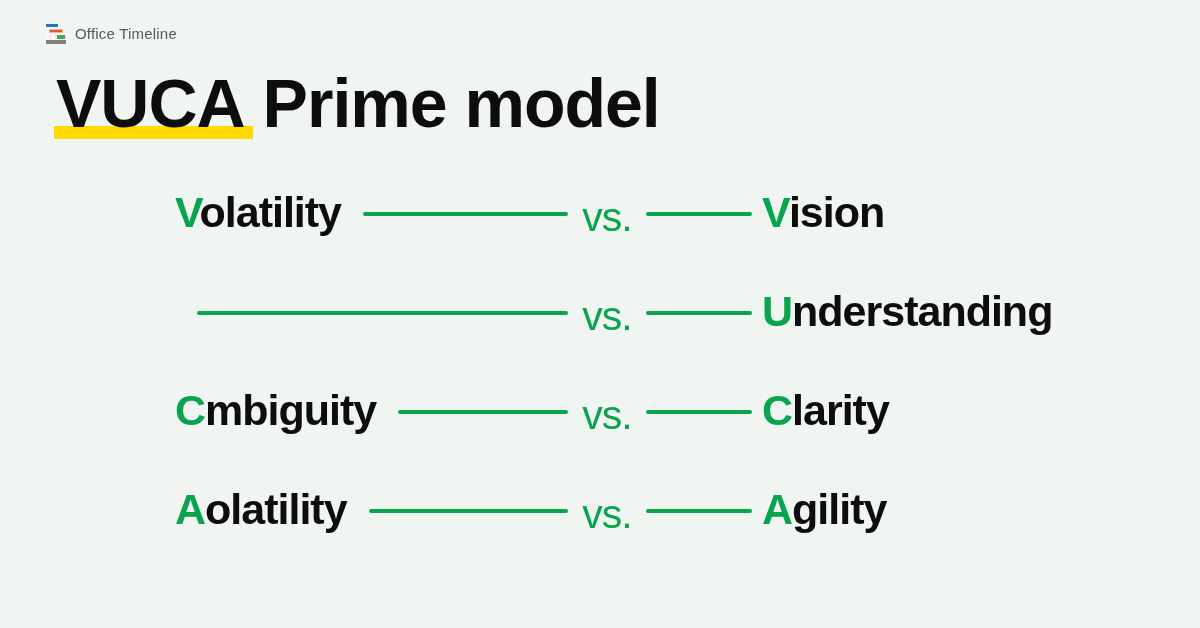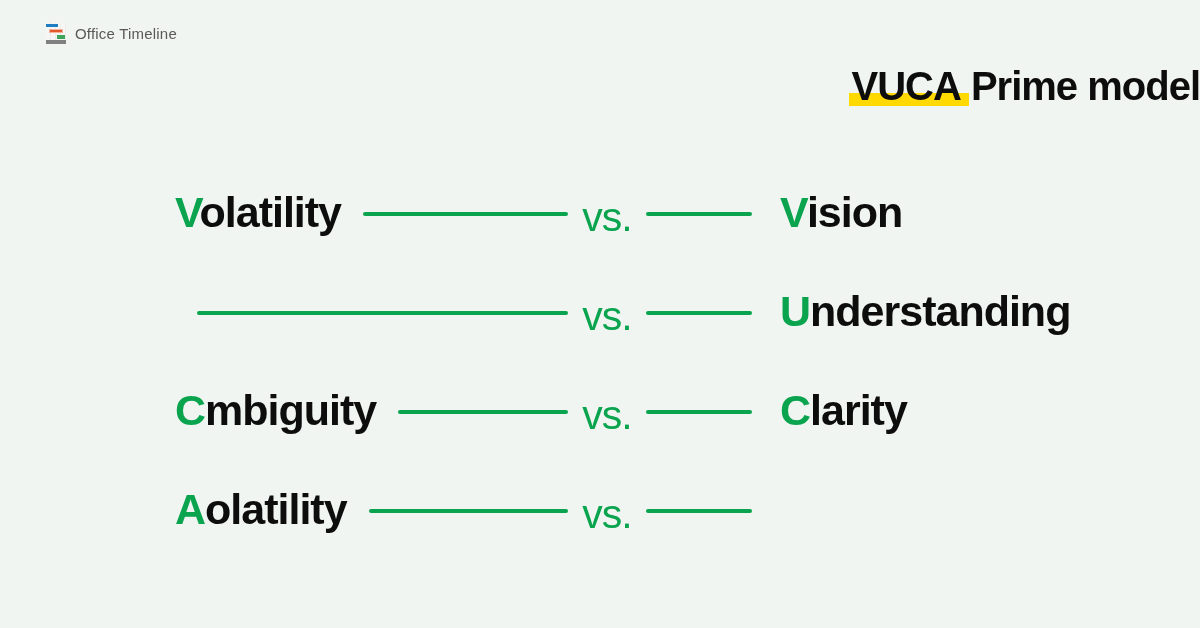--- a/index.html
+++ b/index.html
@@ -39,23 +39,23 @@
     color: #595959;
     letter-spacing: 0.2px;
   }
 
   
   .title {
     position: absolute;
     top: 64px;
     left: 0;
     width: 100%;
-    padding-left: 40px;
-    text-align: right;
-    font-size: 40px;
+    padding-left: 56px;
+    text-align: left;
+    font-size: 68px;
     font-weight: bold;
     letter-spacing: -1px;
     color: #0D0D0D;
     white-space: nowrap;
   }
   .title-highlight {
     position: relative;
     display: inline-block;
     z-index: 0;
   }
@@ -111,21 +111,21 @@
   .vs-cell {
     width: 78px;
     flex: none;
     text-align: center;
     font-size: 41px;
     font-weight: normal;
     color: #0AA44F;
     letter-spacing: -1px;
     transform: translateY(5px);
   }
-  .right-term { margin-left: 28px; }
+  .right-term { margin-left: 10px; }
 </style>
 </head>
 <body>
 
 <div class="canvas">
 
   <div class="logo">
     <span class="logo-icon">
       <span class="bar bar-blue"></span>
       <span class="bar bar-orange"></span>
@@ -167,16 +167,17 @@
       <span class="term right-term"><span class="term-initial">C</span><span>larity</span></span>
     </div>
 
     <div class="row">
       <div class="left-cell">
         <span class="term"><span class="term-initial">A</span><span>olatility</span></span>
         <span class="connector connector-left"></span>
       </div>
       <span class="vs-cell">vs.</span>
       <span class="connector connector-right"></span>
+      <span class="term right-term"><span class="term-initial">A</span><span>gility</span></span>
     </div>
   </div>
 
 </div>
 
 </body></html>

